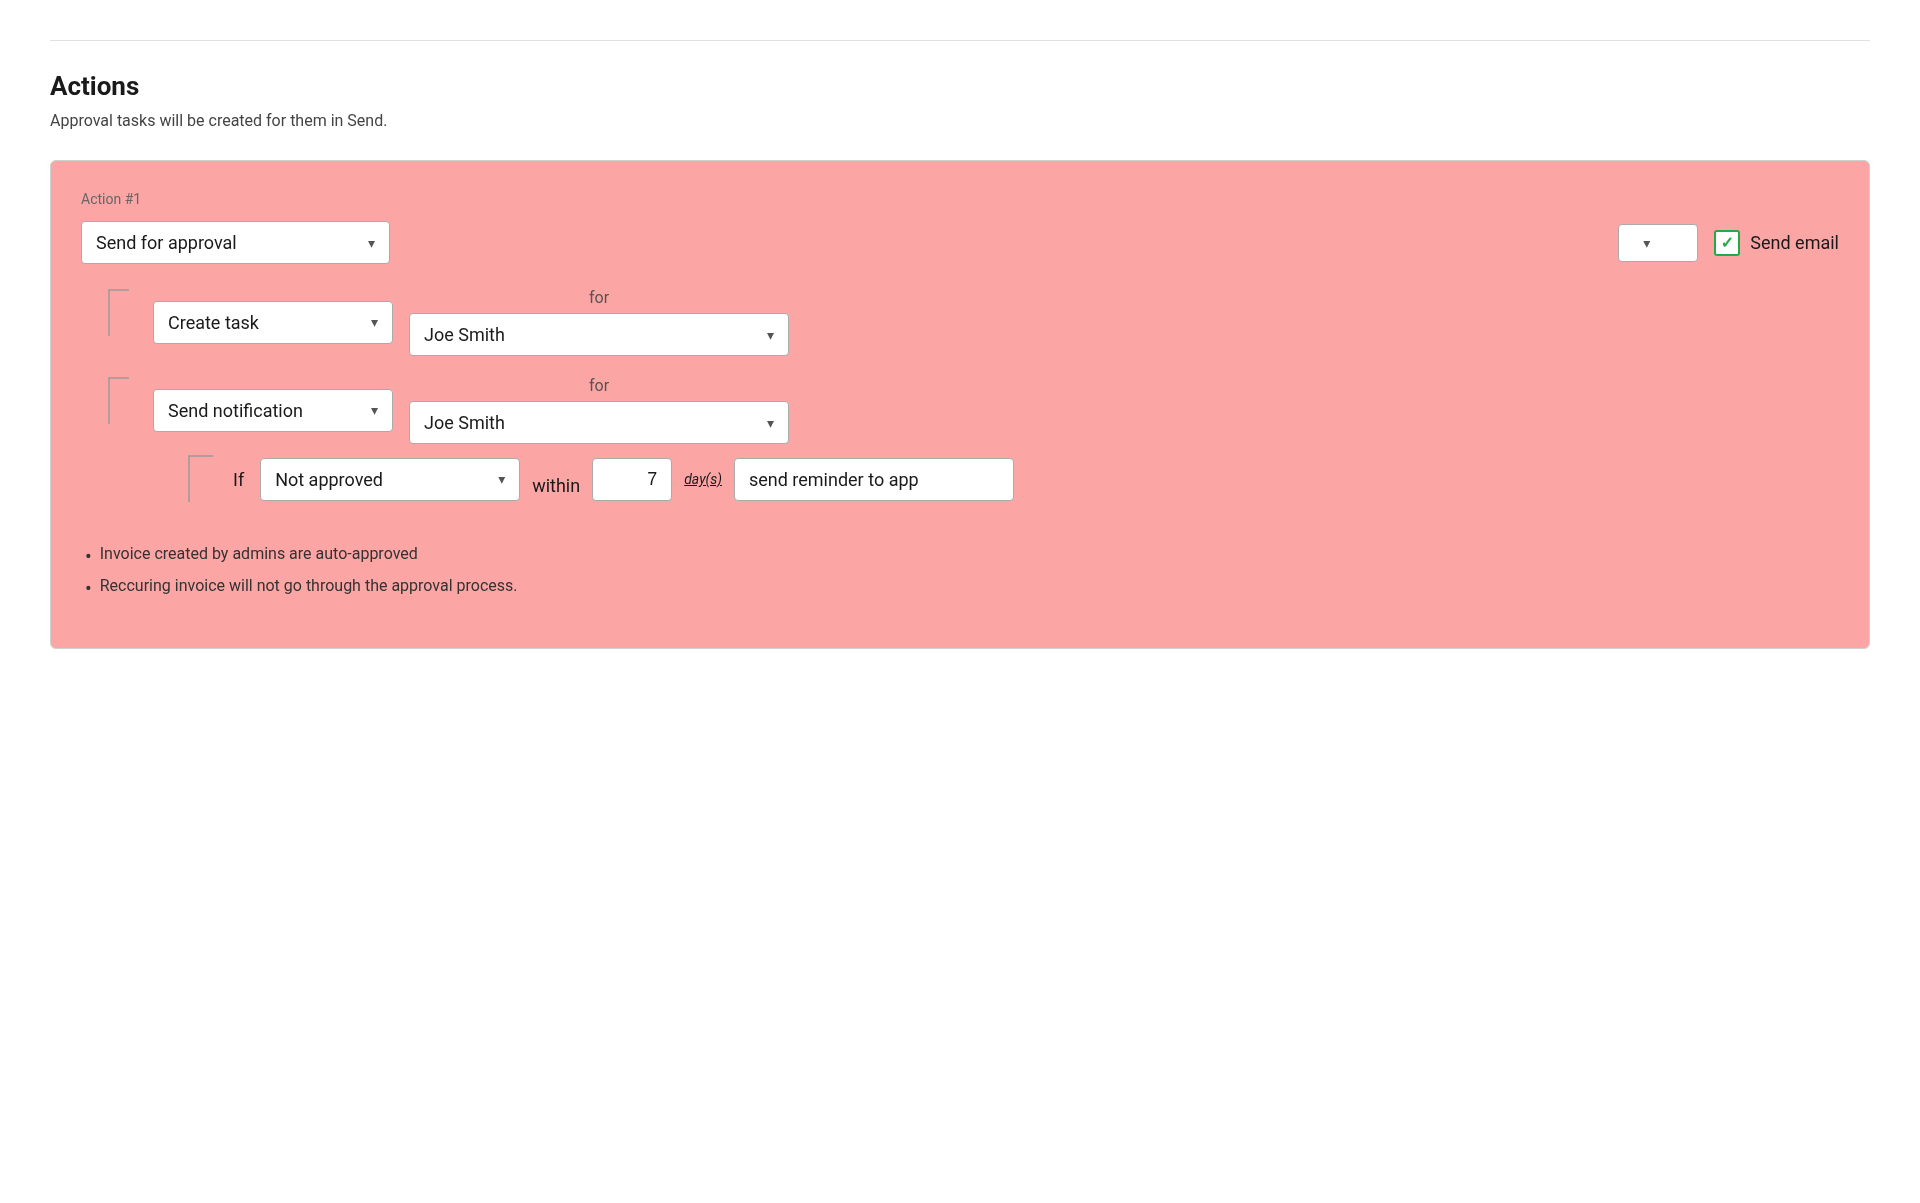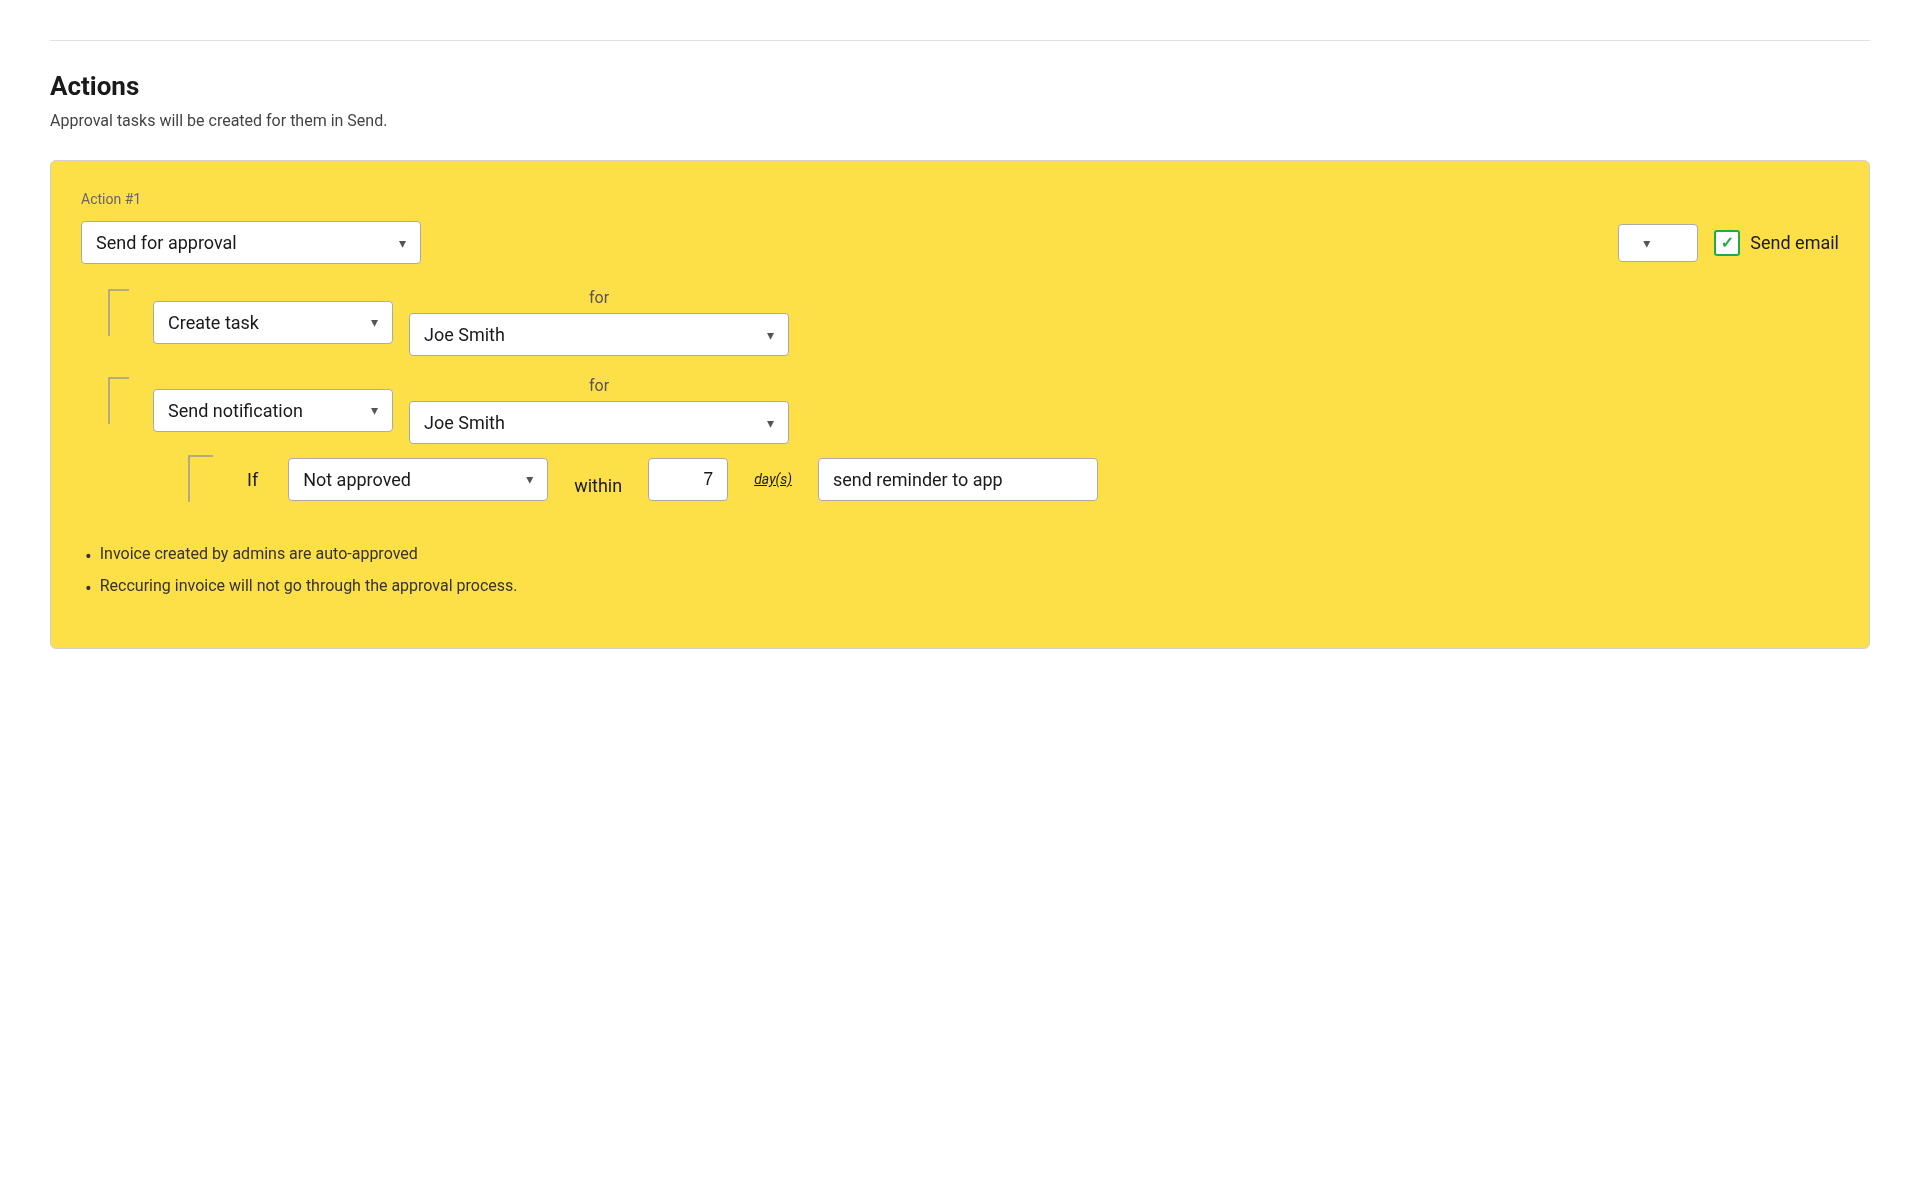--- a/index.html
+++ b/index.html
@@ -38,21 +38,21 @@
     .section-subtitle {
       font-size: 16px;
       color: #444;
       margin-bottom: 30px;
     }
 
     .action-card {
       border: 1px solid #d0d0d0;
       border-radius: 6px;
       padding: 30px 30px 40px 30px;
-      background: #fde047;
+      background: #fca5a5;
       margin-bottom: 20px;
     }
 
     .action-label {
       font-size: 14px;
       color: #666;
       margin-bottom: 14px;
     }
 
     .action-header-row {
@@ -68,21 +68,21 @@
       justify-content: space-between;
       border: 1px solid #aaa;
       border-radius: 4px;
       background: #fff;
       padding: 10px 14px;
       cursor: pointer;
       user-select: none;
     }
 
     .select-box-main {
-      width: 340px;
+      width: 309px;
       font-size: 18px;
     }
 
     .select-box-small {
       width: 80px;
       font-size: 18px;
     }
 
     .select-box-label {
       font-size: 18px;
@@ -174,21 +174,21 @@
 
     .field-group {
       display: flex;
       flex-direction: column;
       align-items: center;
     }
 
     .conditional-row {
       display: flex;
       align-items: center;
-      gap: 26px;
+      gap: 12px;
       margin-top: 10px;
       padding-left: 100px;
     }
 
     .connector-bracket-small {
       display: flex;
       align-items: flex-end;
     }
 
     .if-label {

